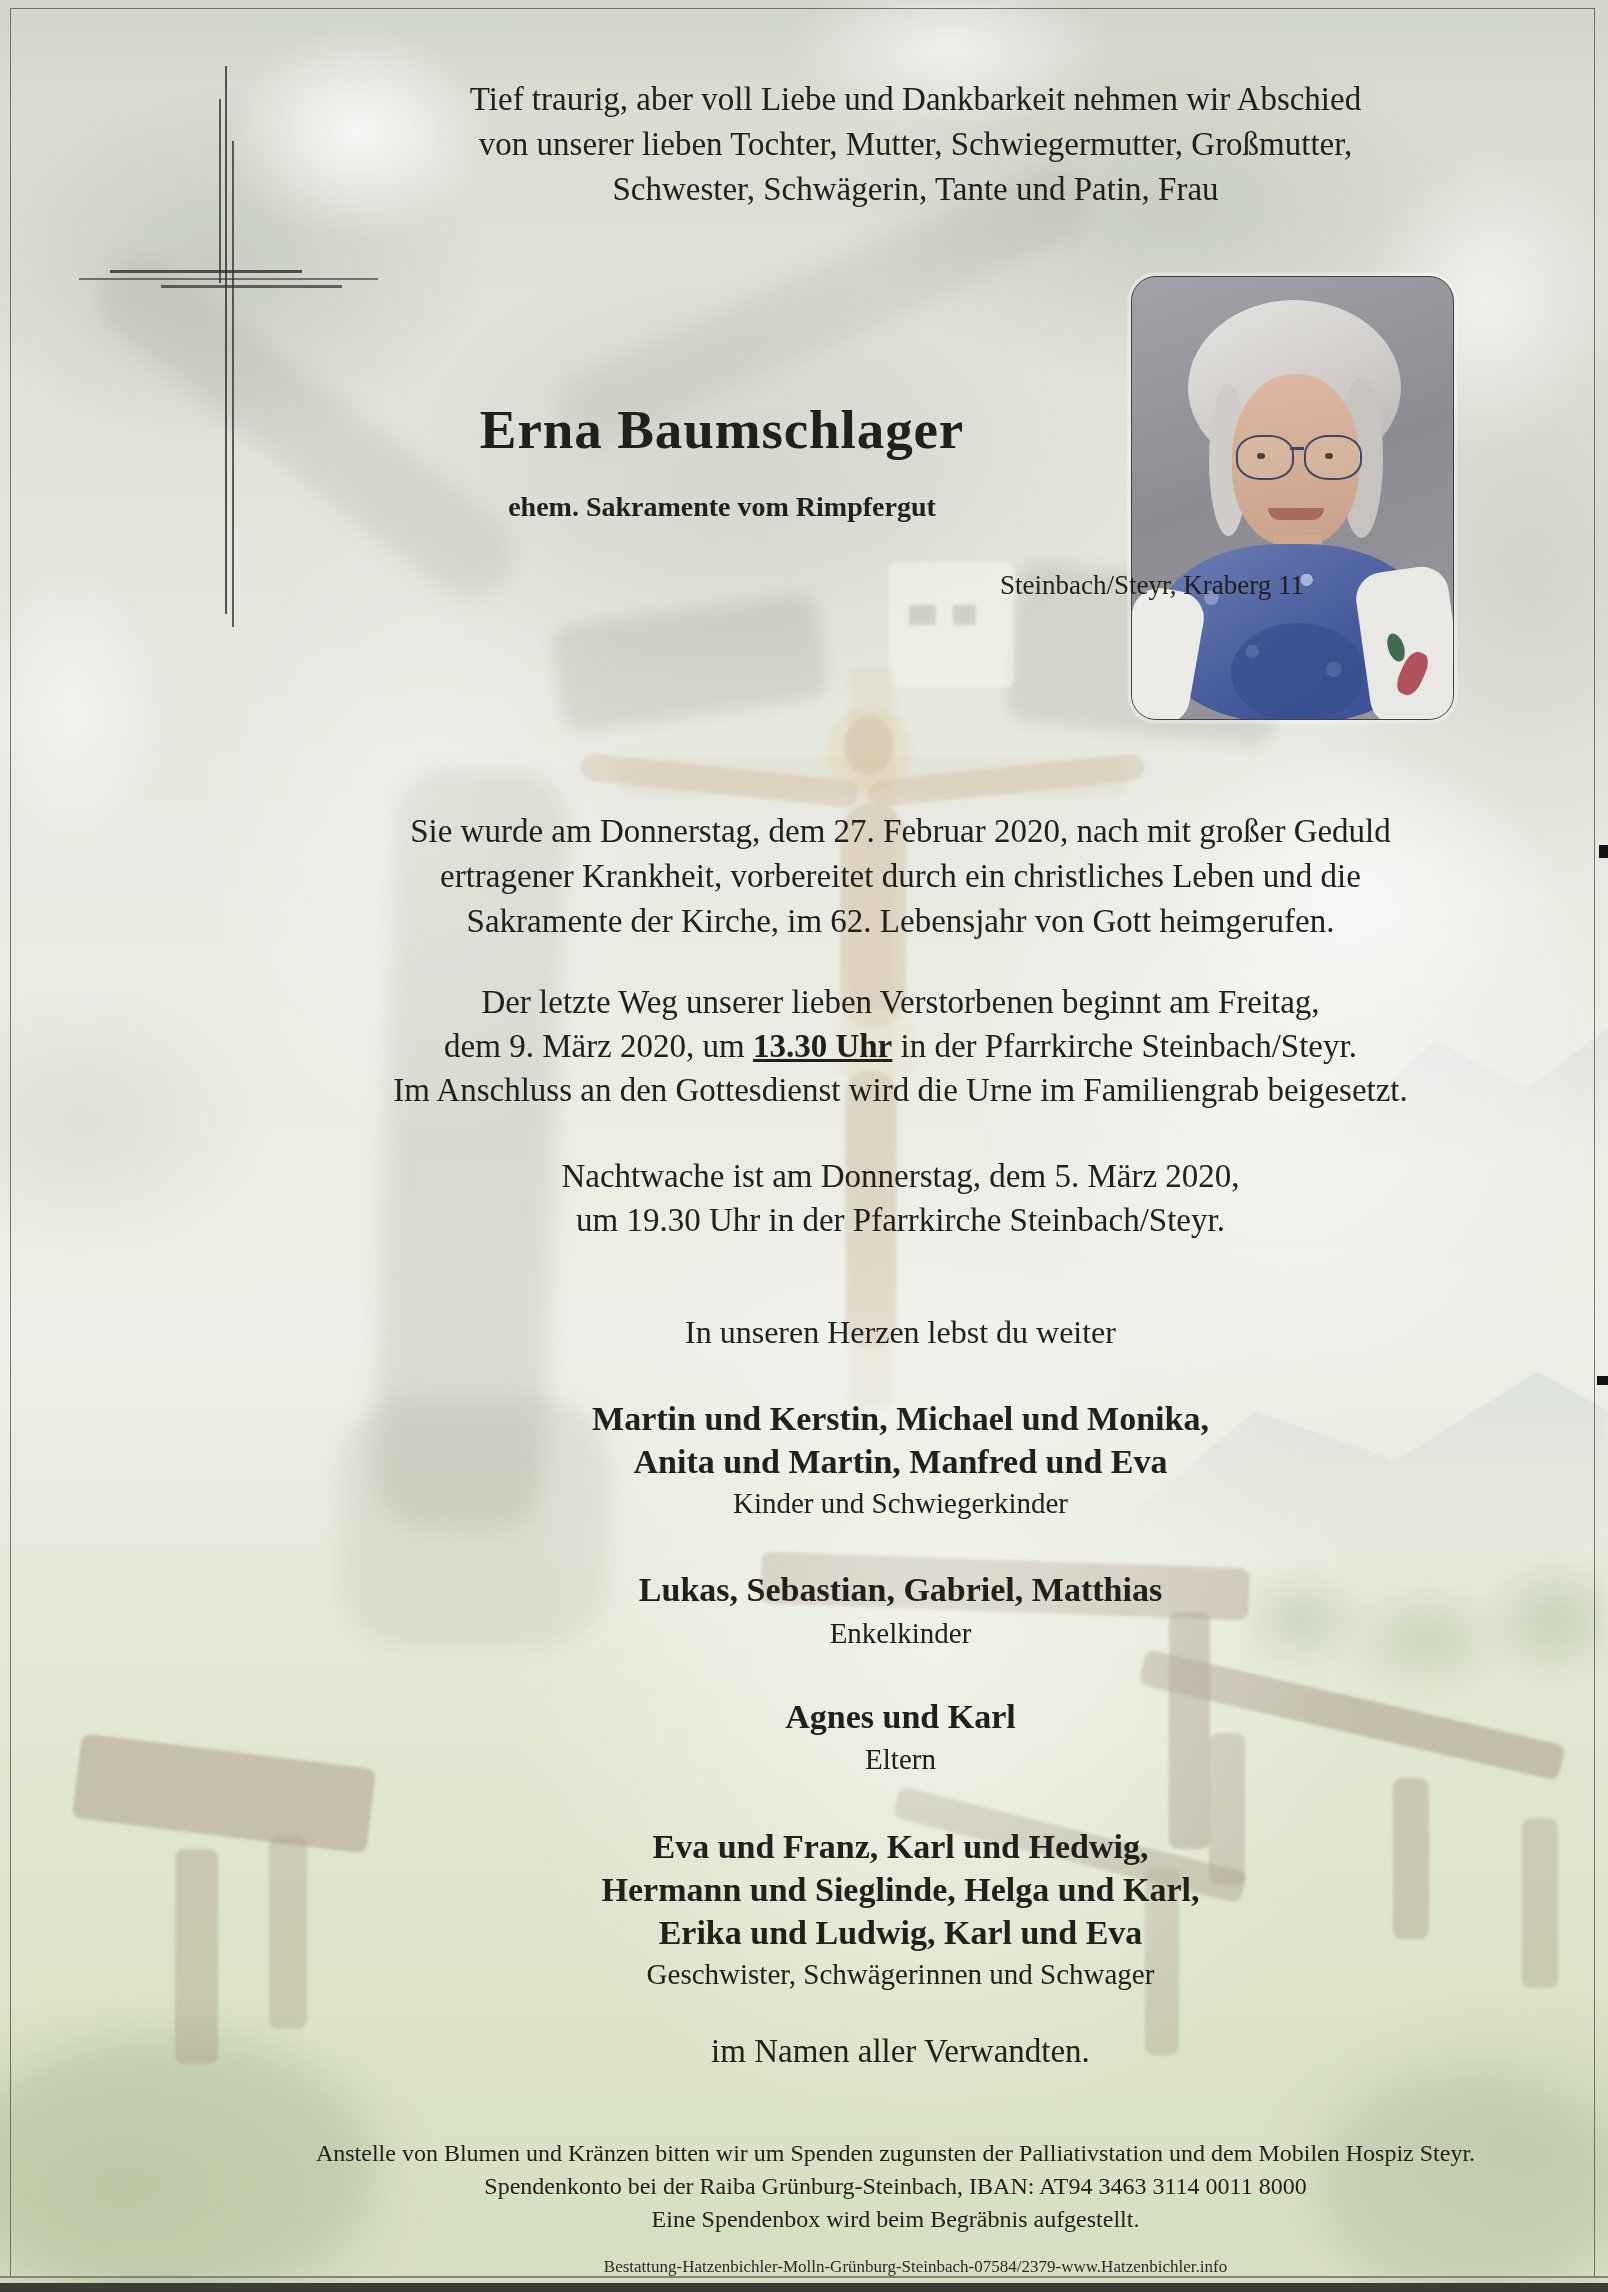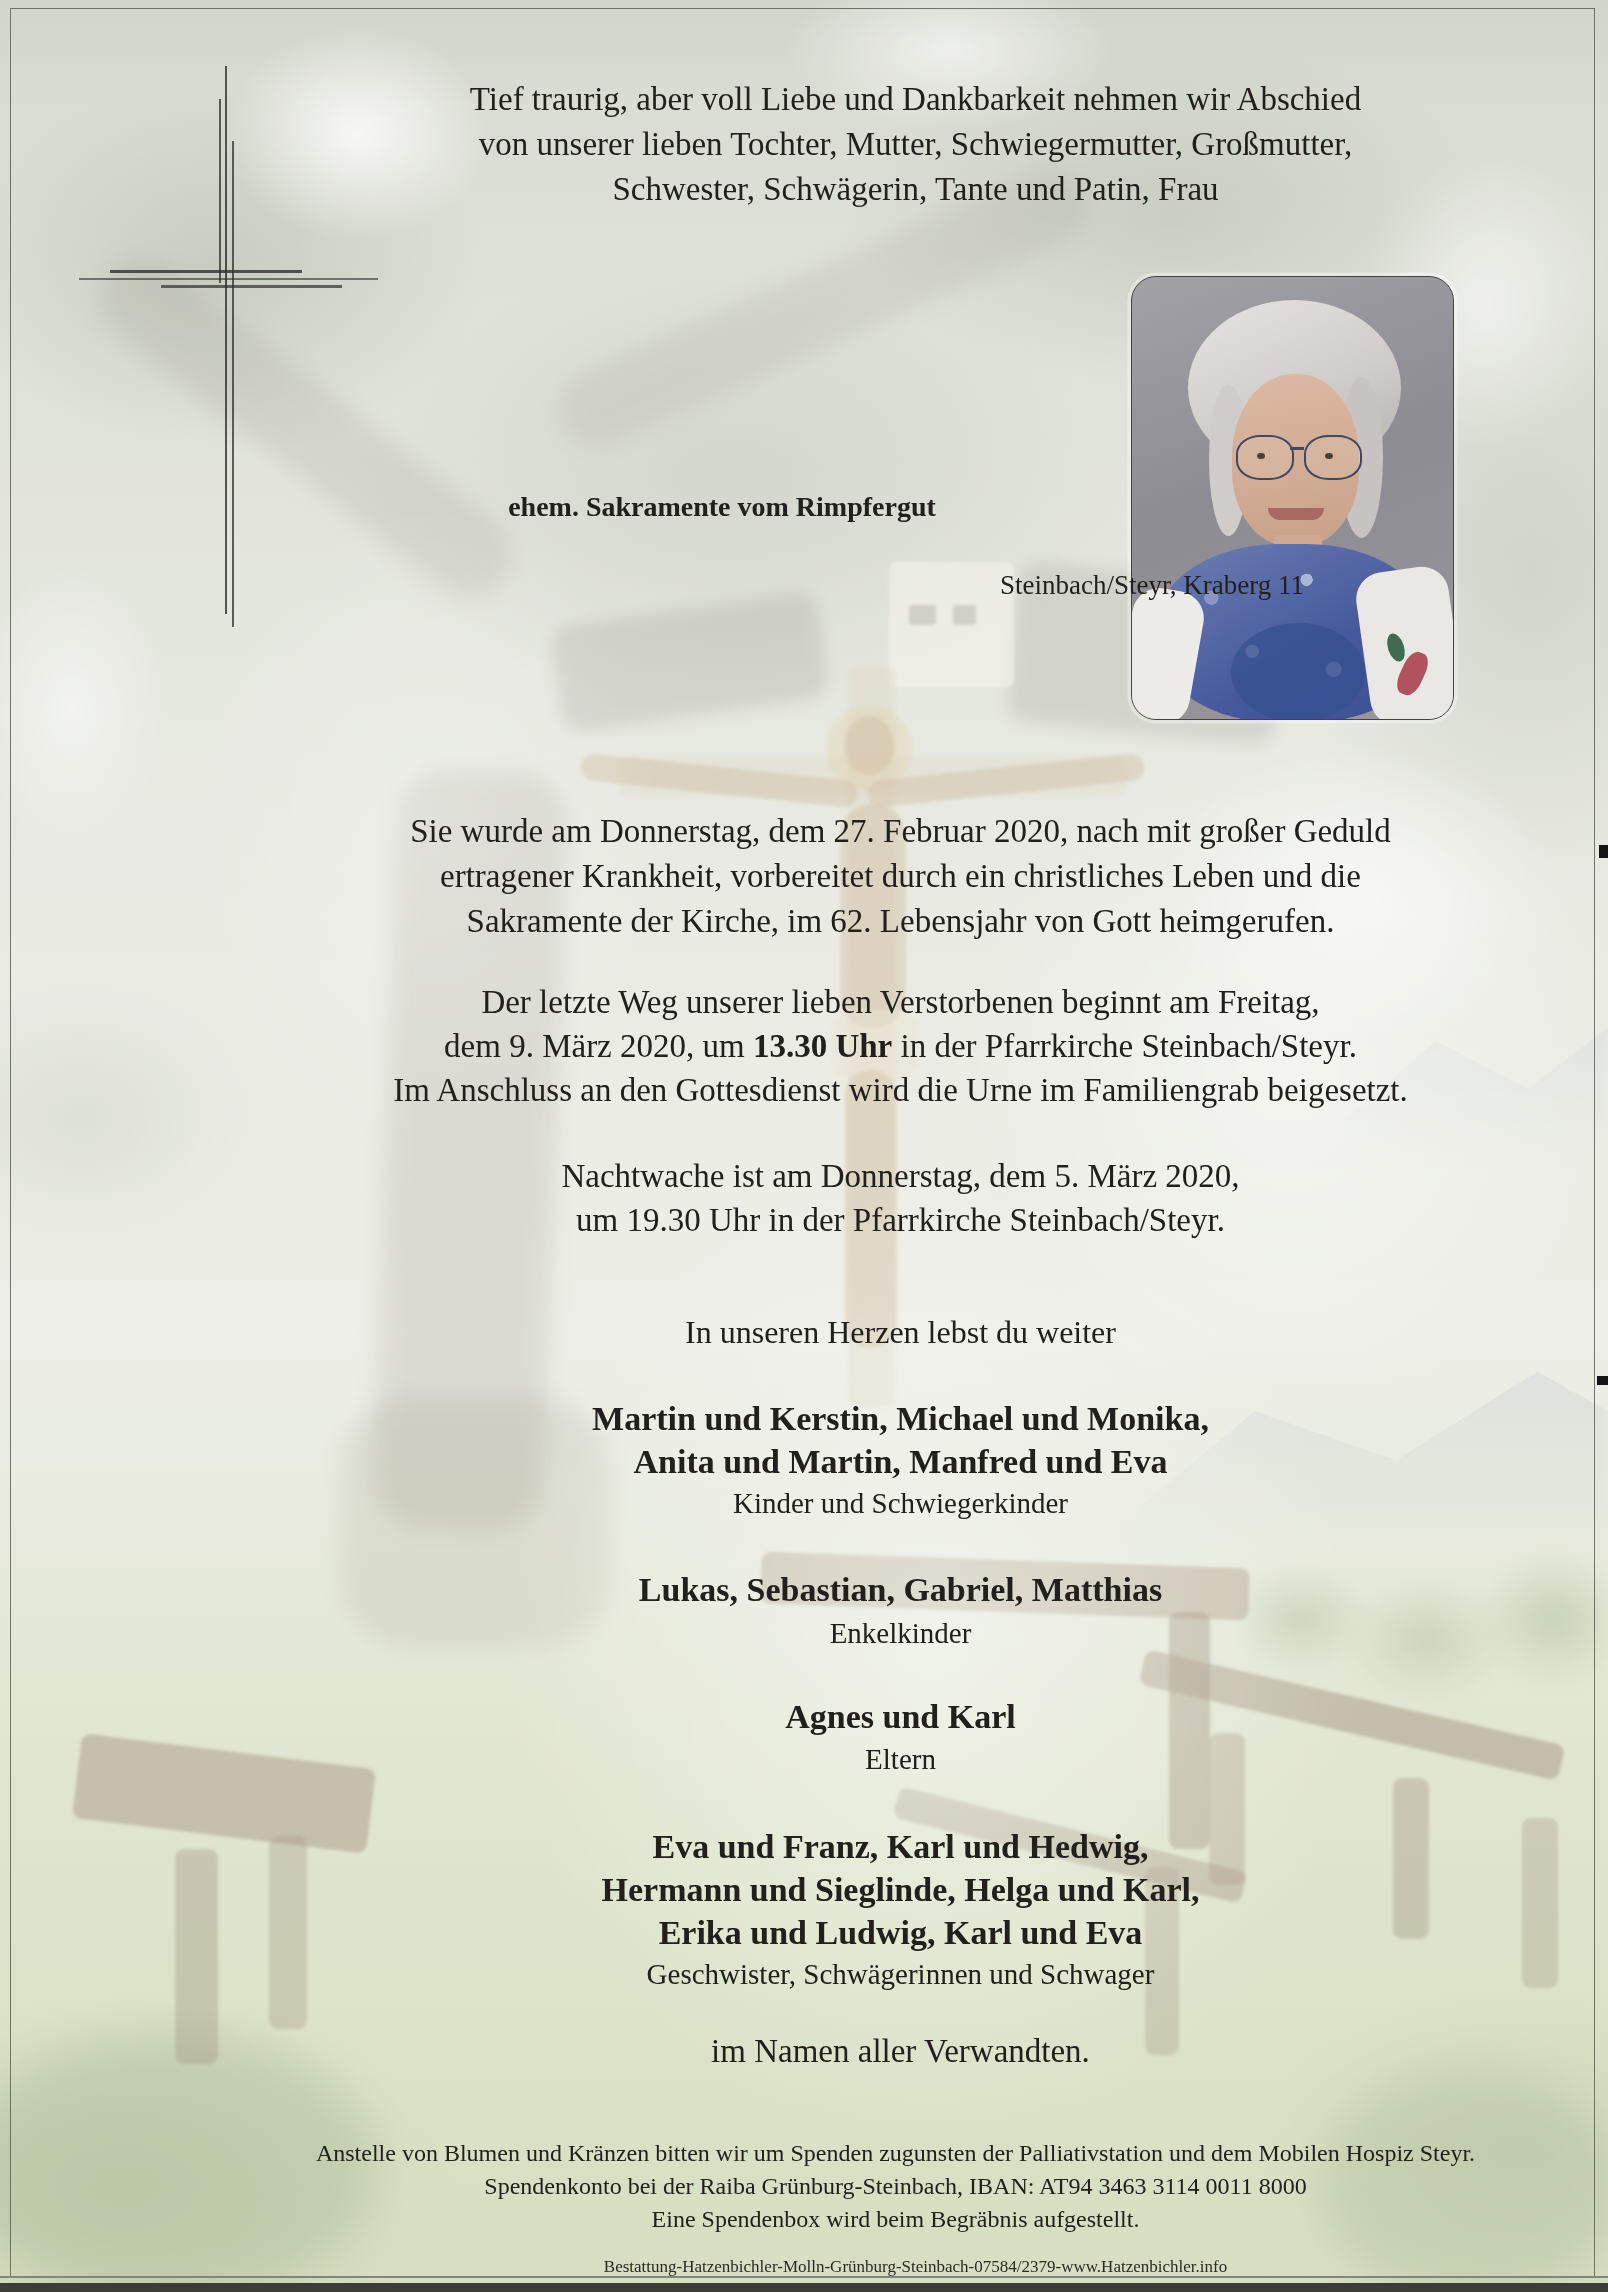--- a/index.html
+++ b/index.html
@@ -135,21 +135,21 @@
   .remember{top:1314px;font-size:32px;}
   .famnames{font-size:34px;font-weight:bold;line-height:43px;}
   .famrel{font-size:29px;}
   .f0n{top:1397px;} .f0r{top:1487px;}
   .f1n{top:1568px;} .f1r{top:1617px;}
   .f2n{top:1695px;} .f2r{top:1743px;}
   .f3n{top:1825px;} .f3r{top:1958px;}
   .closing{top:2033px;font-size:33px;}
   .donation{left:179px;top:2137px;width:1433px;font-size:24px;line-height:33px;}
   .footer{left:199px;top:2257px;width:1433px;font-size:17px;color:#2b2925;}
-  .bold{font-weight:bold;}
+  .bold{font-weight:bold;text-decoration:underline;}
 </style>
 </head>
 <body>
 
 <div id="page">
 
   <div class="abs mottle"></div>
   <div class="abs trunk t1 softer"></div>
   <div class="abs trunk t2 softer"></div>
   <div class="abs trunk t3 softer"></div>
@@ -225,20 +225,21 @@
     <div class="p flower"></div>
     <div class="p leaf"></div>
   </div>
 
   <div class="abs txt intro">
     <div>Tief traurig, aber voll Liebe und Dankbarkeit nehmen wir Abschied</div>
     <div>von unserer lieben Tochter, Mutter, Schwiegermutter, Großmutter,</div>
     <div>Schwester, Schwägerin, Tante und Patin, Frau</div>
   </div>
 
+  <div class="abs txt nameblock dname">Erna Baumschlager</div>
   <div class="abs txt nameblock dt1">ehem. Sakramente vom Rimpfergut</div>
   <div class="abs txt nameblock daddr">Steinbach/Steyr, Kraberg 11</div>
 
   <div class="abs txt main passing">
     <div>Sie wurde am Donnerstag, dem 27. Februar 2020, nach mit großer Geduld</div>
     <div>ertragener Krankheit, vorbereitet durch ein christliches Leben und die</div>
     <div>Sakramente der Kirche, im 62. Lebensjahr von Gott heimgerufen.</div>
   </div>
 
   <div class="abs txt main funeral">

